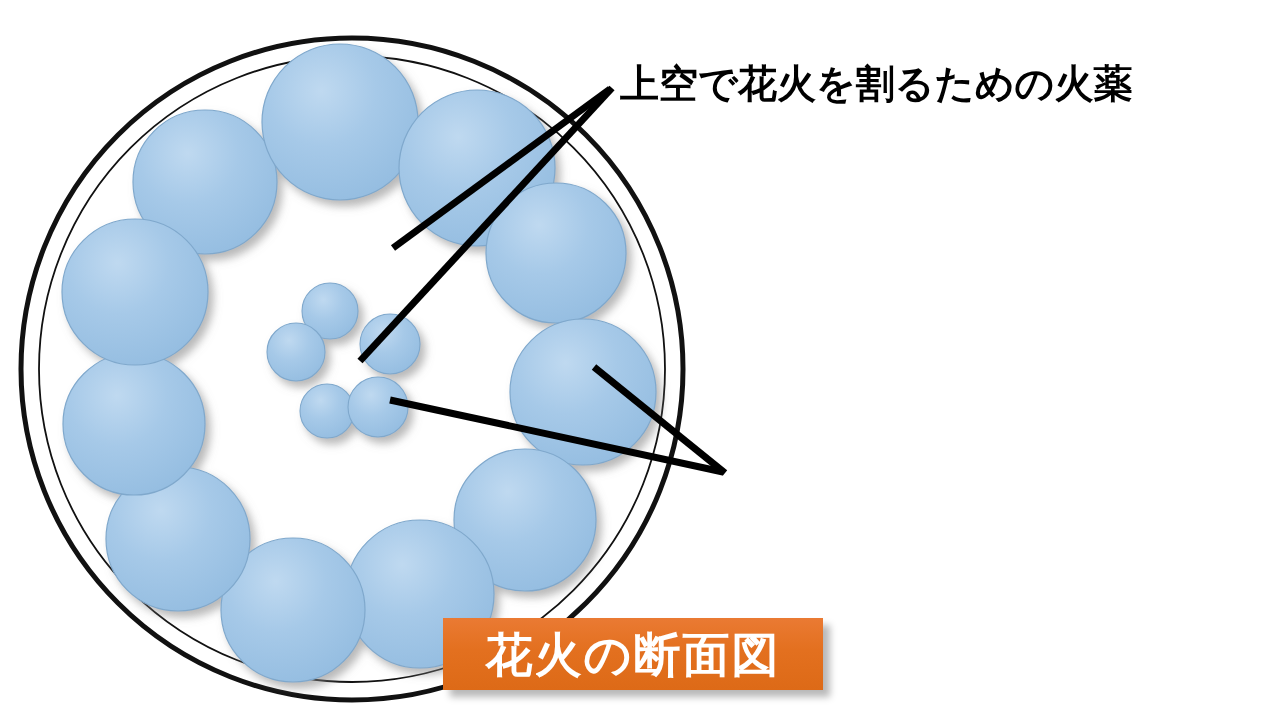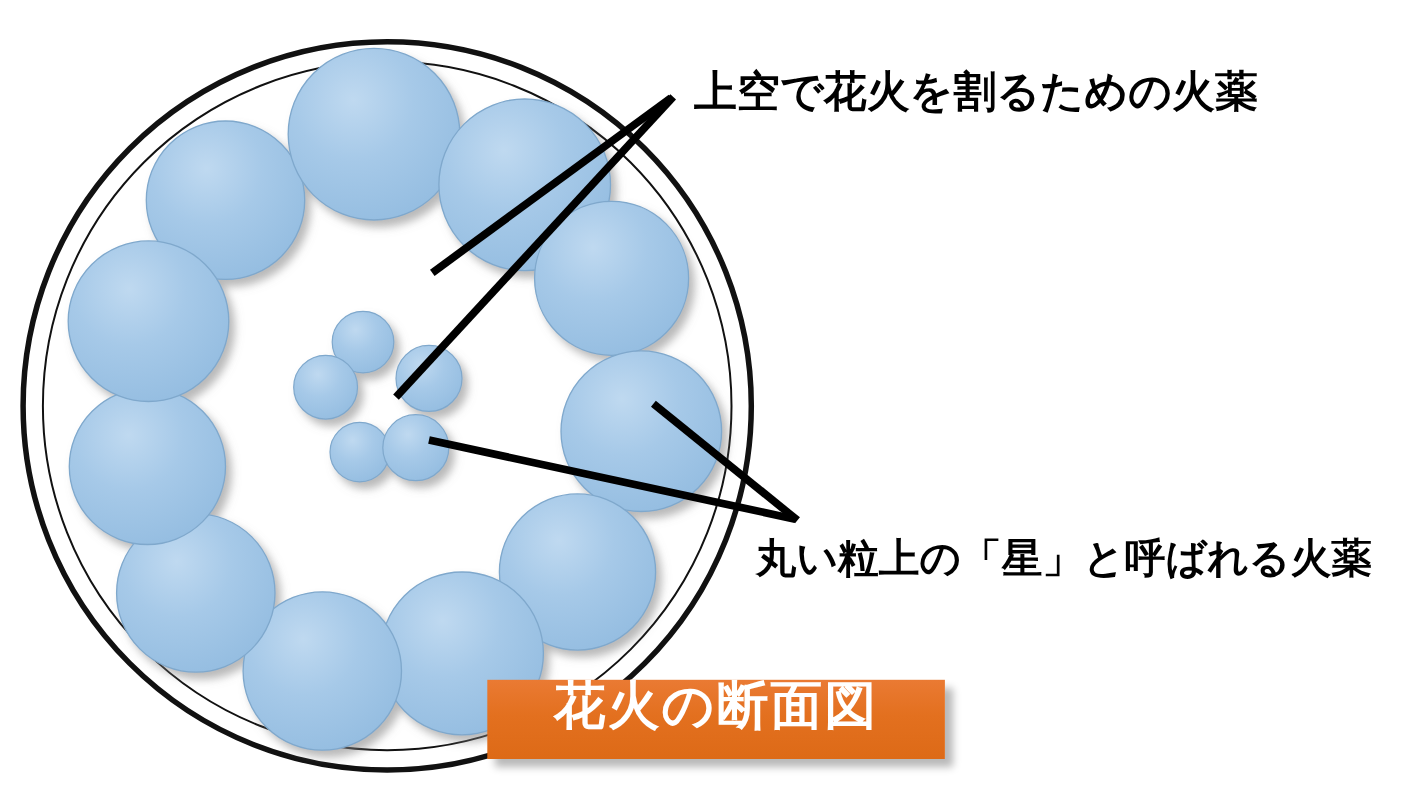--- a/index.html
+++ b/index.html
@@ -13,39 +13,38 @@
   #diagram{position:absolute;left:0;top:0;width:1280px;height:720px;}
 
   .anno-text{
     position:absolute;
     font-family:"DejaVu Sans","Liberation Sans",sans-serif;
     font-weight:700;
     color:#000000;
     white-space:nowrap;
     letter-spacing:0px;
     line-height:1.12;
-    margin-left:11px;
   }
   #anno-top{
     left:620px;top:62px;
     font-size:39px;
   }
   #anno-bottom{
     left:676px;top:487px;
     font-size:37px;
   }
   #anno-bottom .line{display:block;}
 
   #title-badge{
     position:absolute;
     left:443px;top:618px;
-    width:416px;height:72px;
+    width:380px;height:72px;
     background:linear-gradient(180deg,#ea7a33 0%,#e3701f 45%,#dd6a17 100%);
     box-shadow:7px 7px 7px rgba(0,0,0,0.28);
-    display:flex;justify-content:center;
+    display:flex;align-items:center;justify-content:center;
   }
   #title-badge .title-text{
     font-family:"DejaVu Sans","Liberation Sans",sans-serif;
     font-weight:700;
     font-size:47px;
     color:#ffffff;
     letter-spacing:2px;
     line-height:1;
     white-space:nowrap;
   }
@@ -97,20 +96,19 @@
       <line x1="610" y1="89" x2="393" y2="248" stroke-width="7"></line>
       <line x1="612" y1="88" x2="360" y2="361" stroke-width="7"></line>
       <line x1="723" y1="472" x2="390" y2="400" stroke-width="7"></line>
       <line x1="725" y1="473" x2="594" y2="367" stroke-width="7"></line>
     </g>
   </svg>
 
   <div class="anno-text" id="anno-top">上空で花火を割るための火薬</div>
 
   <div class="anno-text" id="anno-bottom">
-    <span class="line">丸い粒上の「星」と呼ばれる火薬</span>
   </div>
 
   <div id="title-badge">
     <span class="title-text">花火の断面図</span>
   </div>
 
 </div>
 
 </body></html>

